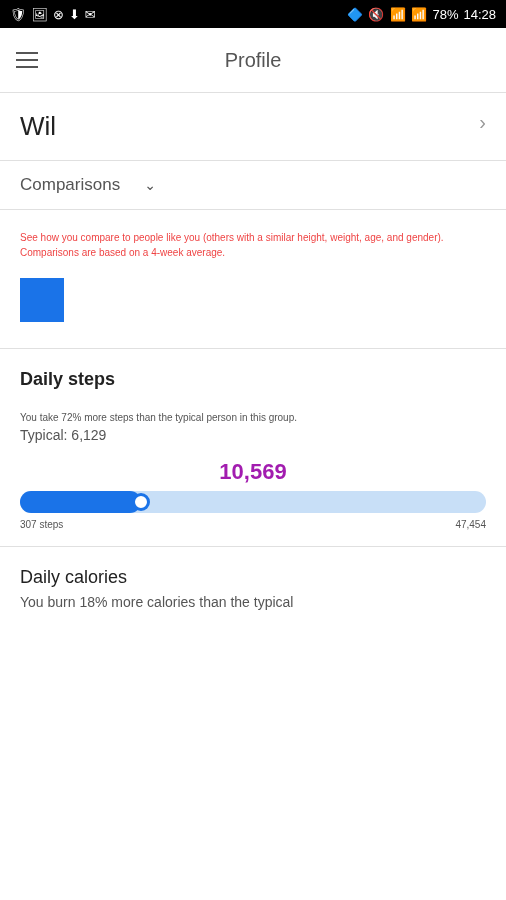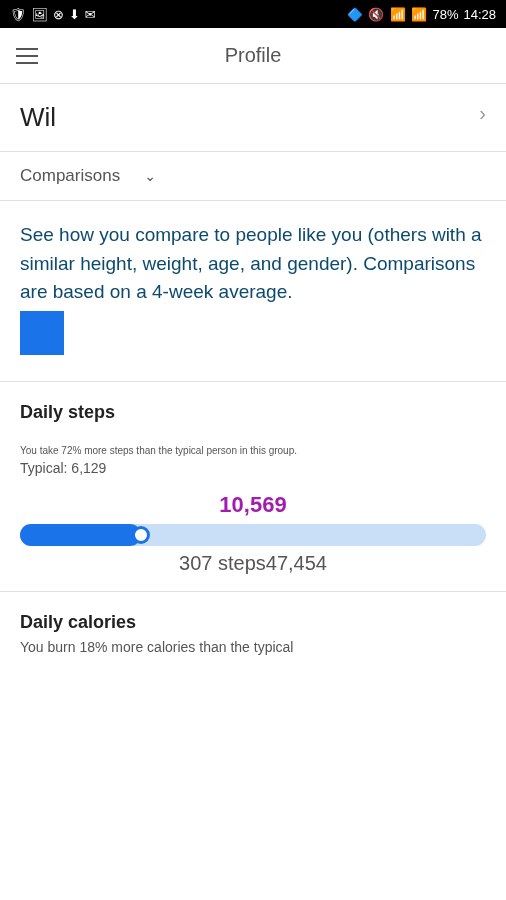--- a/index.html
+++ b/index.html
@@ -25,21 +25,21 @@
       font-size: 13px;
     }
     .status-left, .status-right {
       display: flex;
       align-items: center;
       gap: 5px;
     }
 
     
     .header {
-      height: 56px;
+      height: 65px;
       display: flex;
       align-items: center;
       justify-content: center;
       border-bottom: 1px solid #e0e0e0;
       position: relative;
       padding: 0 20px;
     }
     .hamburger {
       position: absolute;
       left: 16px;
@@ -93,24 +93,24 @@
       font-size: 14px;
       color: #555;
     }
 
     
     .legend-section {
       padding: 20px 20px 10px 20px;
       border-bottom: 1px solid #e0e0e0;
     }
     .legend-description {
-      font-size: 19px;
-      color: #0c4a6e;
+      font-size: 10px;
+      color: #ef4444;
       line-height: 1.5;
-      margin-bottom: 4px;
+      margin-bottom: 18px;
     }
     .legend-item {
       display: flex;
       align-items: center;
       gap: 18px;
       margin-bottom: 16px;
     }
     .legend-box {
       width: 44px;
       height: 44px;
@@ -191,32 +191,32 @@
       width: 18px;
       height: 18px;
       border-radius: 50%;
       background: #fff;
       border: 3px solid #1a73e8;
       margin-left: -9px;
     }
 
     .steps-range {
       display: flex;
-      justify-content: center;
-      font-size: 20px;
+      justify-content: space-between;
+      font-size: 10px;
       color: #555;
     }
 
     
     .daily-calories-section {
       padding: 20px 20px 16px 20px;
     }
     .daily-calories-title {
       font-size: 18px;
-      font-weight: 700;
+      font-weight: 400;
       margin-bottom: 4px;
     }
     .daily-calories-description {
       font-size: 14px;
       color: #555;
       line-height: 1.5;
     }
   </style>
 </head>
 <body>

